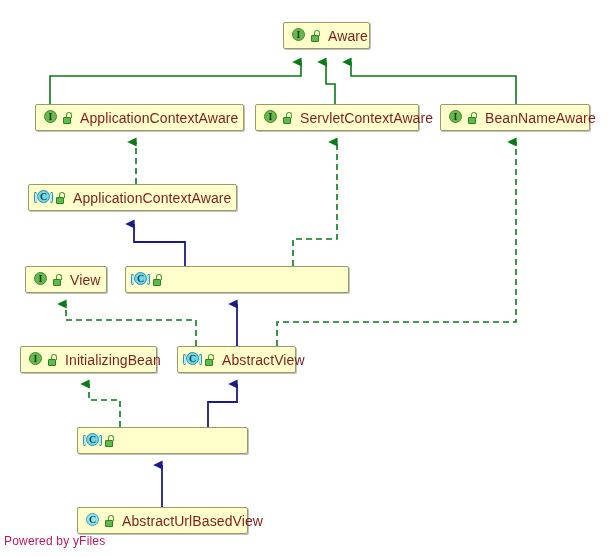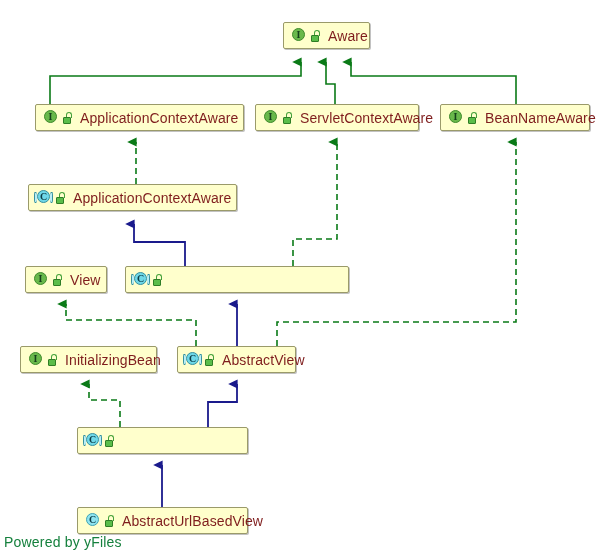--- a/index.html
+++ b/index.html
@@ -124,22 +124,22 @@
     background: #5bbd4a;
     border: 1px solid #2f7d26;
     border-radius: 1px;
     box-sizing: border-box;
   }
 
   #watermark {
     position: absolute;
     left: 4px;
     top: 534px;
-    font-size: 14px;
-    color: #15803d;
+    font-size: 12px;
+    color: #be185d;
     letter-spacing: 0.2px;
     font-family: "Liberation Sans", sans-serif;
   }
 </style>
 </head>
 <body>
 
 <div id="diagram-canvas">
 
   <svg id="edge-layer" viewBox="0 0 608 557" width="608" height="557">

